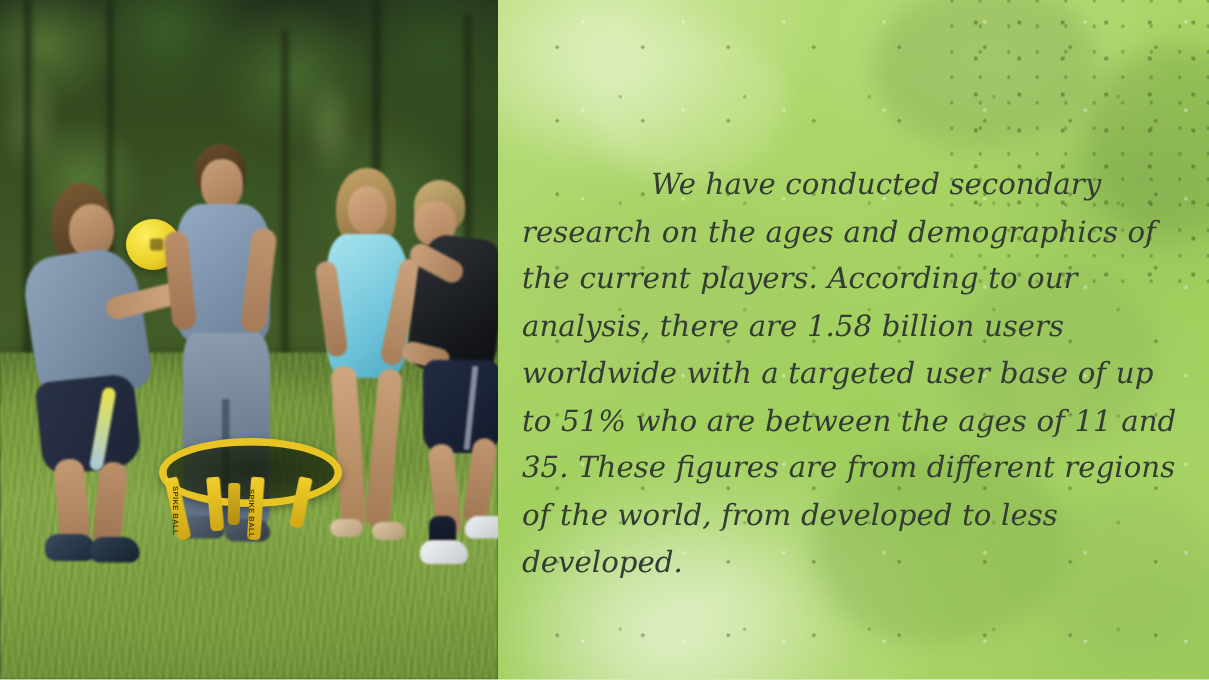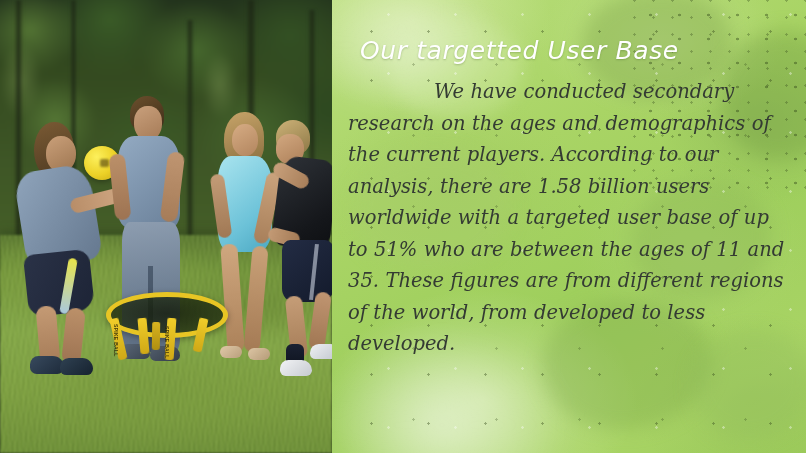--- a/index.html
+++ b/index.html
@@ -334,21 +334,21 @@
     font-style: italic;
     font-size: 25px;
     font-weight: 400;
     letter-spacing: .6px;
     color: #ffffff;
     text-shadow: 0 1px 2px rgba(60,90,30,.30);
     white-space: nowrap;
   }
   .body-text {
     position: absolute;
-    left: 16px; top: 76px;
+    left: 16px; top: 107px;
     width: 440px;
     font-family: "DejaVu Serif", serif;
     font-style: italic;
     font-size: 19.5px;
     line-height: 31.5px;
     color: #343b33;
     text-indent: 86px;
     text-align: left;
     word-spacing: .2px;
   }
@@ -443,18 +443,17 @@
     <div class="blotch" style="left:300px; top:180px;  width:140px; height:120px; background:rgba(132,174,78,.30);"></div>
     <div class="blotch" style="left:210px; top:300px;  width:170px; height:130px; background:rgba(122,164,70,.32);"></div>
     <div class="blotch" style="left:60px;  top:20px;   width:130px; height:100px; background:rgba(206,232,160,.45);"></div>
     <div class="blotch" style="left:360px; top:330px;  width:120px; height:110px; background:rgba(146,188,92,.30);"></div>
 
     <div class="wash-topleft"></div>
     <div class="wash-bottom"></div>
     <div class="speckles"></div>
     <div class="speckles-dense"></div>
 
-    <div class="slide-title">Our targetted User Base</div>
 
     <div class="body-text">We have conducted secondary research on the ages and demographics of the current players. According to our analysis, there are 1.58 billion users worldwide with a targeted user base of up to 51% who are between the ages of 11 and 35. These figures are from different regions of the world, from developed to less developed.</div>
   </div>
 
 </div>
 
 </body></html>

